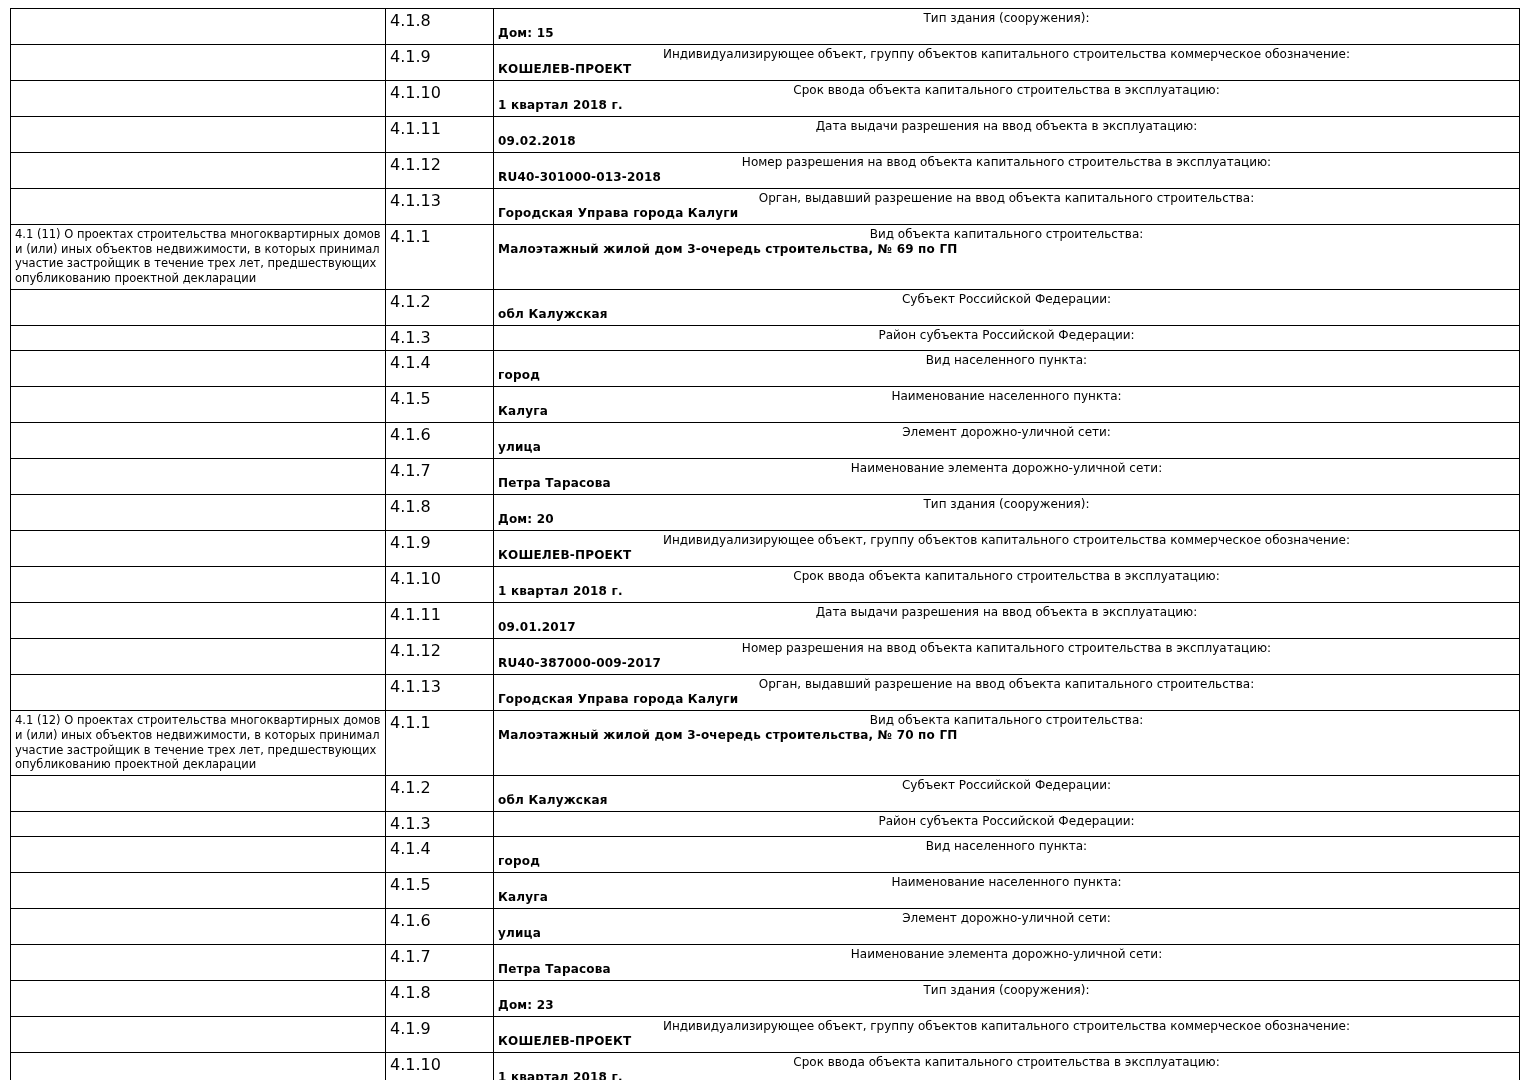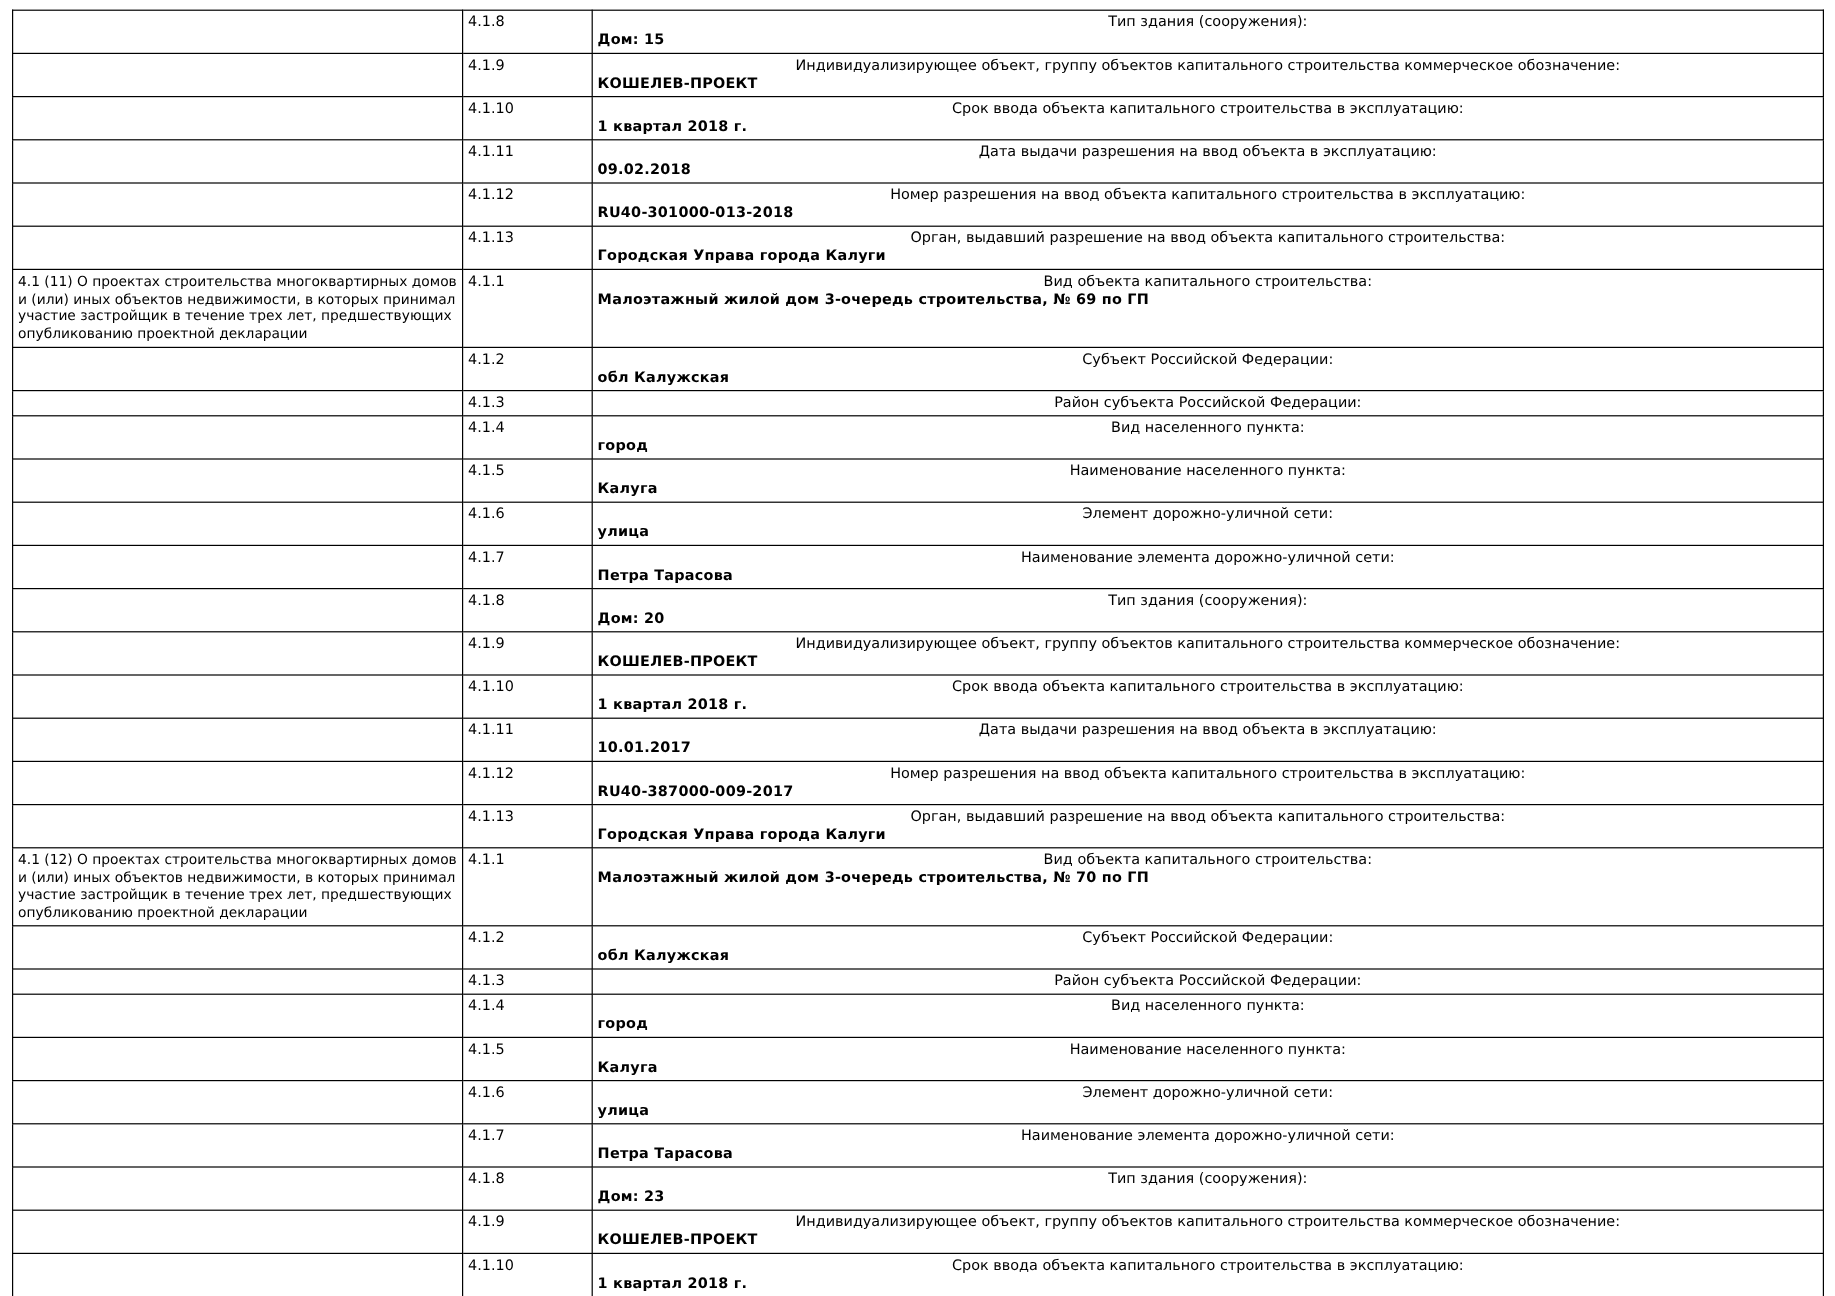--- a/index.html
+++ b/index.html
@@ -32,21 +32,21 @@
   col.c-code    { width: 108px; }
   col.c-body    { width: 1026px; }
 
   .section-cell {
     font-size: 11.5px;
     line-height: 1.28;
     vertical-align: top;
     padding-top: 3px;
   }
   .code-cell {
-    font-size: 12px;
+    font-size: 16px;
     line-height: 1.2;
     vertical-align: middle;
     padding-left: 5px;
   }
   .body-cell {
     font-size: 12px;
     line-height: 1.25;
     padding-left: 8px;
   }
   .lbl {
@@ -219,21 +219,21 @@
       <div class="lbl">Срок ввода объекта капитального строительства в эксплуатацию:</div>
       <div class="val">1 квартал 2018 г.</div>
     </td>
   </tr>
 
   <tr>
     <td class="section-cell"></td>
     <td class="code-cell">4.1.11</td>
     <td class="body-cell">
       <div class="lbl">Дата выдачи разрешения на ввод объекта в эксплуатацию:</div>
-      <div class="val">10.01.2017</div>
+      <div class="val">09.01.2017</div>
     </td>
   </tr>
 
   <tr>
     <td class="section-cell"></td>
     <td class="code-cell">4.1.12</td>
     <td class="body-cell">
       <div class="lbl">Номер разрешения на ввод объекта капитального строительства в эксплуатацию:</div>
       <div class="val">RU40-387000-009-2017</div>
     </td>

